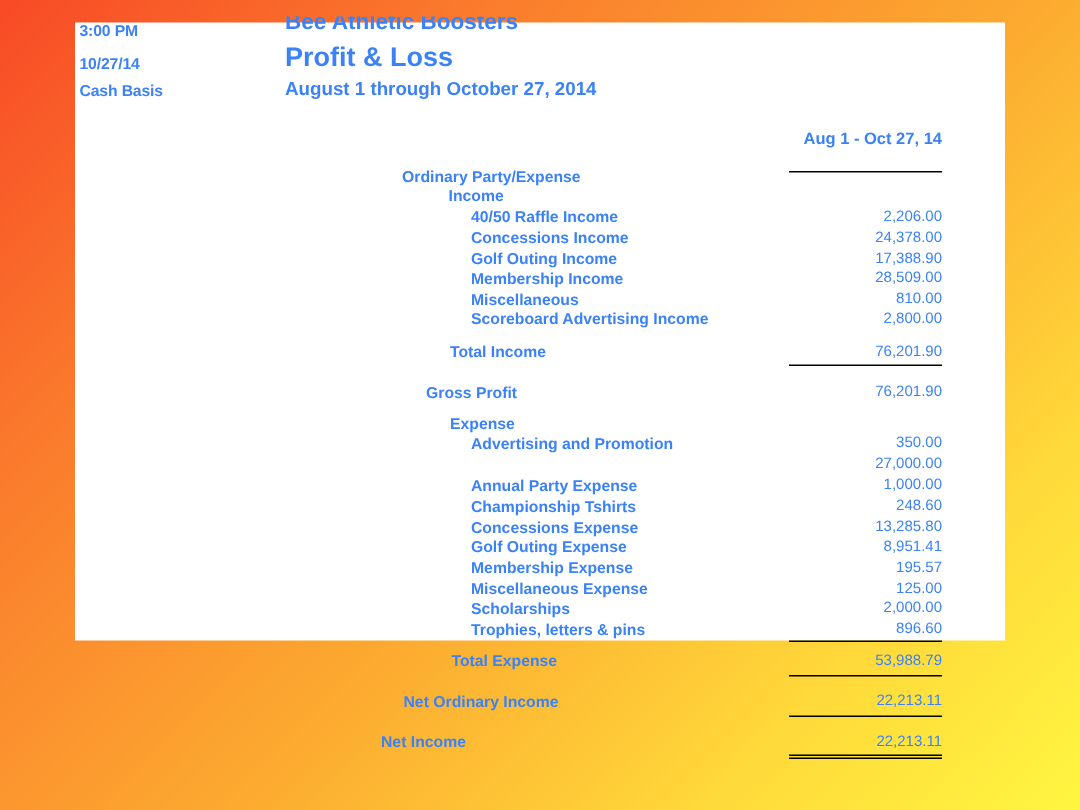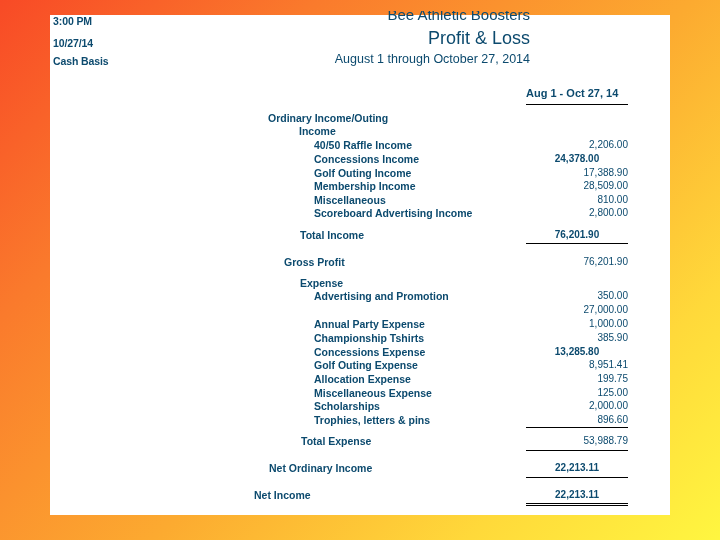--- a/index.html
+++ b/index.html
@@ -2,56 +2,56 @@
 <html><head>
   <meta charset="utf-8">
   <style>
     html, body { margin: 0; padding: 0; }
     body {
       width: 720px; height: 540px; overflow: hidden; position: relative;
       background: linear-gradient(135deg, #f84a26 0%, #fa7a2c 25%, #fcaa30 55%, #ffd93a 80%, #fff640 100%);
       font-family: "Liberation Sans", sans-serif;
     }
     .page {
-      position: absolute; left: 50px; top: 15px; width: 620px; height: 500px;
-      background: #ffffff; color: #0c4a6e;
+      position: absolute; left: 50px; top: 15px; width: 620px; height: 412px;
+      background: #ffffff; color: #3b82f6;
     }
     .meta { position: absolute; left: 3px; font-weight: bold; font-size: 10.5px; letter-spacing: -0.1px; }
-    .title-block { position: absolute; left: 0; width: 100%; text-align: right; font-weight: normal; }
+    .title-block { position: absolute; left: 0; width: 100%; text-align: left; font-weight: bold; }
     .org { top: -4px; font-size: 15px; left: 140px; width: 340px; height: 12px; overflow: hidden; }
     .org span { display: block; margin-top: -5px; }
     .rtitle { top: 13px; font-size: 18px; left: 140px; width: 340px; }
     .period { top: 37px; font-size: 12.5px; left: 140px; width: 340px; }
     .col-header {
       position: absolute; left: 476px; width: 102px; top: 72px; font-size: 11px; font-weight: bold;
-      text-align: left; border-bottom: 1px solid #000; padding-bottom: 5px;
+      text-align: right; border-bottom: 1px solid #000; padding-bottom: 15px;
     }
     .row { position: absolute; font-weight: bold; font-size: 10.5px; white-space: nowrap; }
     .amt { position: absolute; left: 476px; width: 102px; text-align: right; font-size: 10px; font-weight: normal; }
-    .amt.bold { font-weight: bold; text-align: center; }
+    .amt.bold { font-weight: normal; }
     .uline { position: absolute; left: 476px; width: 102px; border-top: 1px solid #000; }
     .dline { position: absolute; left: 476px; width: 102px; border-top: 3px double #000; height: 0; }
   </style>
 </head>
 <body>
 
 <div class="page">
   <div class="meta" style="top:0px">3:00 PM</div>
   <div class="meta" style="top:22px">10/27/14</div>
   <div class="meta" style="top:40px">Cash Basis</div>
 
   <div class="title-block org">
       <span>Bee Athletic Boosters</span>
     </div>
   <div class="title-block rtitle">Profit &amp; Loss</div>
   <div class="title-block period">August 1 through October 27, 2014</div>
 
   <div class="col-header">Aug 1 - Oct 27, 14</div>
 
-  <div class="row" style="left:218px; top:97px">Ordinary Income/Outing</div>
+  <div class="row" style="left:218px; top:97px">Ordinary Party/Expense</div>
   <div class="row" style="left:249px; top:110px">Income</div>
 
   <div class="row" style="left:264px; top:124px">40/50 Raffle Income</div>
   <div class="amt" style="top:124px">2,206.00</div>
   <div class="row" style="left:264px; top:138px">Concessions Income</div>
   <div class="amt bold" style="top:138px">24,378.00</div>
   <div class="row" style="left:264px; top:152px">Golf Outing Income</div>
   <div class="amt" style="top:152px">17,388.90</div>
   <div class="row" style="left:264px; top:165px">Membership Income</div>
   <div class="amt" style="top:165px">28,509.00</div>
@@ -68,27 +68,27 @@
   <div class="amt" style="top:241px">76,201.90</div>
 
   <div class="row" style="left:250px; top:262px">Expense</div>
 
   <div class="row" style="left:264px; top:275px">Advertising and Promotion</div>
   <div class="amt" style="top:275px">350.00</div>
   <div class="amt" style="top:289px">27,000.00</div>
   <div class="row" style="left:264px; top:303px">Annual Party Expense</div>
   <div class="amt" style="top:303px">1,000.00</div>
   <div class="row" style="left:264px; top:317px">Championship Tshirts</div>
-  <div class="amt" style="top:317px">385.90</div>
+  <div class="amt" style="top:317px">248.60</div>
   <div class="row" style="left:264px; top:331px">Concessions Expense</div>
   <div class="amt bold" style="top:331px">13,285.80</div>
   <div class="row" style="left:264px; top:344px">Golf Outing Expense</div>
   <div class="amt" style="top:344px">8,951.41</div>
-  <div class="row" style="left:264px; top:358px">Allocation Expense</div>
-  <div class="amt" style="top:358px">199.75</div>
+  <div class="row" style="left:264px; top:358px">Membership Expense</div>
+  <div class="amt" style="top:358px">195.57</div>
   <div class="row" style="left:264px; top:372px">Miscellaneous Expense</div>
   <div class="amt" style="top:372px">125.00</div>
   <div class="row" style="left:264px; top:385px">Scholarships</div>
   <div class="amt" style="top:385px">2,000.00</div>
   <div class="row" style="left:264px; top:399px">Trophies, letters &amp; pins</div>
   <div class="amt" style="top:399px">896.60</div>
   <div class="uline" style="top:412px"></div>
 
   <div class="row" style="left:251px; top:420px">Total Expense</div>
   <div class="amt" style="top:420px">53,988.79</div>

